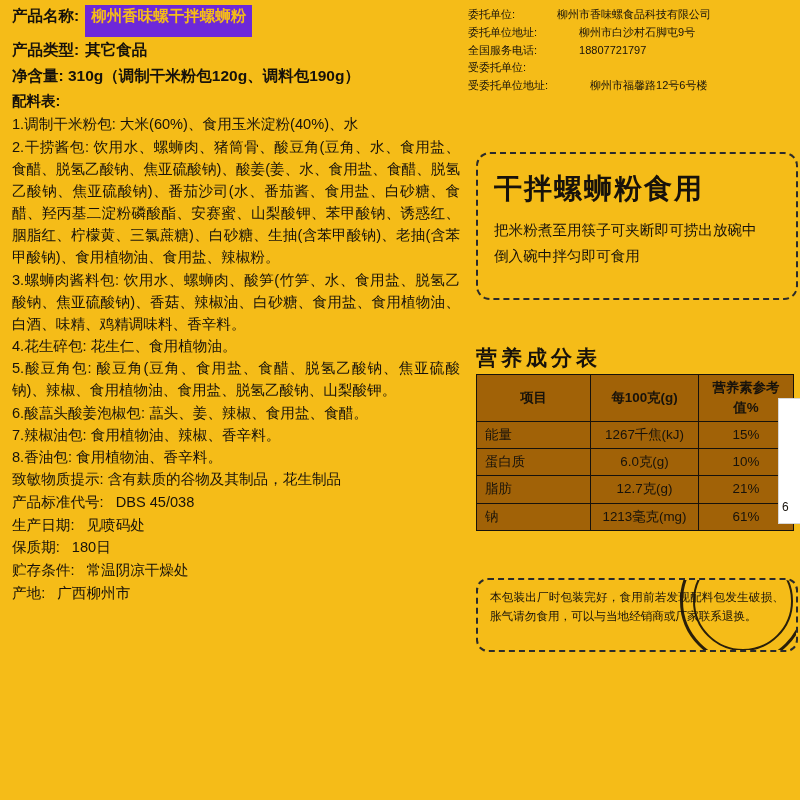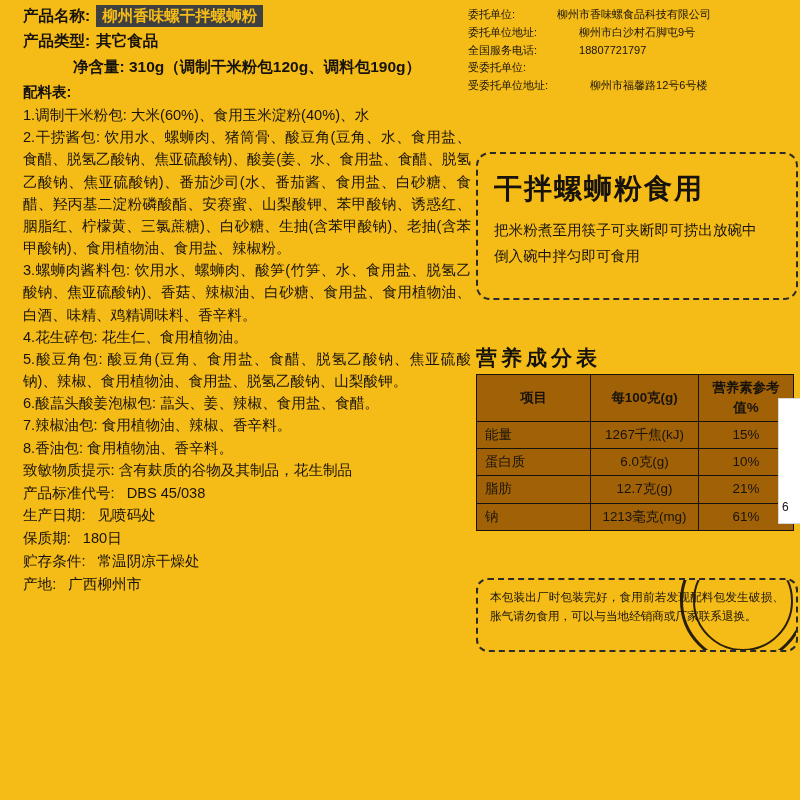--- a/index.html
+++ b/index.html
@@ -16,21 +16,21 @@
   .page {
     position: relative;
     width: 800px;
     height: 800px;
     background: #f5bc18;
   }
 
   
   .left-col {
     position: absolute;
-    left: 17px;
+    left: 6px;
     top: 0px;
     width: 460px;
     height: 800px;
     padding: 4px 6px 0 6px;
     box-sizing: border-box;
     color: #17120b;
   }
   .kv-row {
     display: flex;
     align-items: baseline;
@@ -41,32 +41,31 @@
   }
   .kv-key {
     white-space: nowrap;
     font-weight: bold;
   }
   .kv-val {
     font-weight: bold;
     margin-left: 6px;
   }
   .kv-val.hl {
-    background: #404040;
+    background: #6d28d9;
     color: #f5bc18;
-    padding: 1px 6px 2px 6px;
+    padding: 1px 6px 12px 6px;
     display: inline-block;
     line-height: 1.25;
   }
   .net-row {
     font-size: 15.5px;
     font-weight: bold;
     line-height: 1.6;
     margin-top: 2px;
-    text-align: center;
   }
   .section-label {
     font-size: 14.5px;
     font-weight: bold;
     line-height: 1.6;
     margin-top: 1px;
   }
   .ing-list {
     margin: 0;
     padding: 0;

